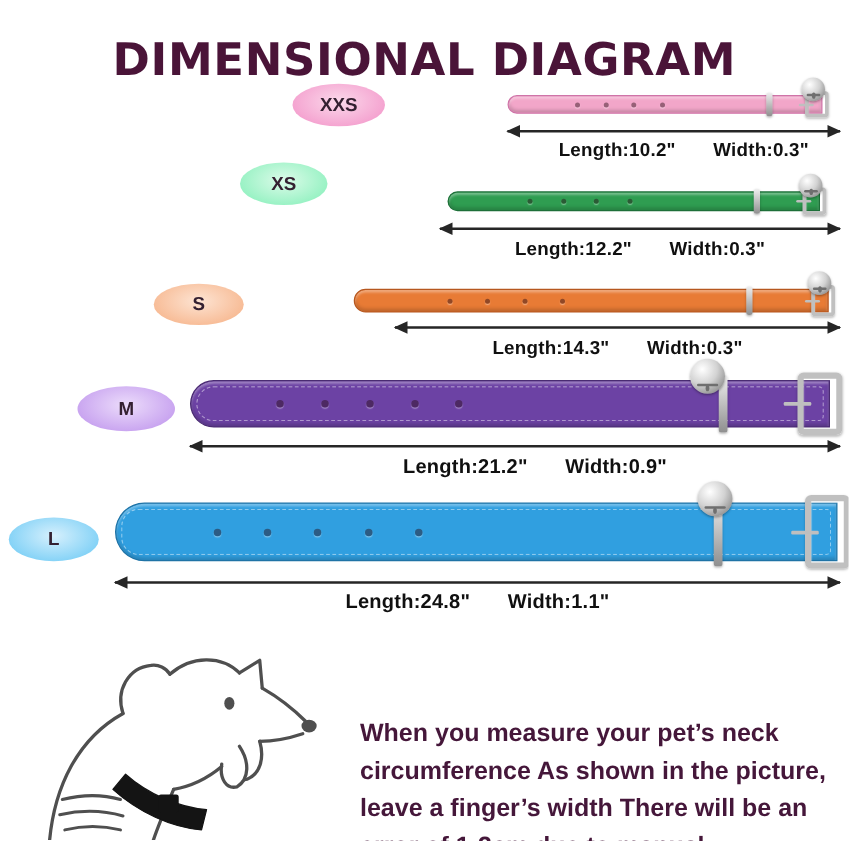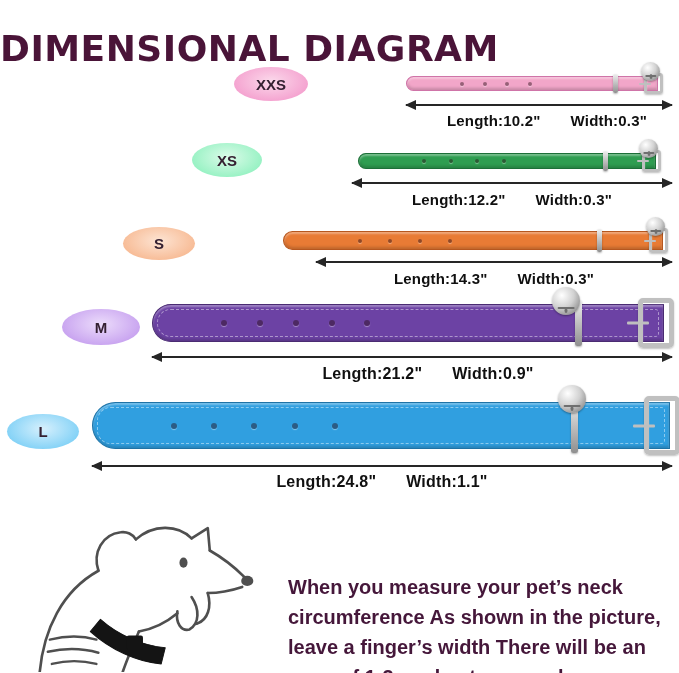--- a/index.html
+++ b/index.html
@@ -1,18 +1,18 @@
 <!DOCTYPE html>
 <html><head>
 <meta charset="utf-8">
 <style>
   html,body{margin:0;padding:0;background:#fff;}
   .page{position:relative;width:679px;height:673px;background:#ffffff;overflow:hidden;margin:0 auto;
         font-family:"Liberation Sans",sans-serif;}
-  .title{position:absolute;top:4px;left:0;right:0;
+  .title{position:absolute;top:4px;left:0;right:0;text-align:center;
          font-family:"DejaVu Sans",sans-serif;font-weight:800;font-size:36px;
          letter-spacing:.5px;color:#4a1438;}
   
   .badge{position:absolute;border-radius:50%;display:flex;align-items:center;justify-content:center;
          background:radial-gradient(ellipse at 50% 42%, var(--b1) 0%, var(--b2) 78%);}
   .badge-label{font-weight:700;font-size:15px;color:#342031;}
   
   .collar{position:absolute;}
   .strap{position:absolute;inset:0;background:var(--cc);border:1px solid var(--cb);
          border-radius:999px 3px 3px 999px;
@@ -79,21 +79,21 @@
       <div class="bell"></div>
     </div>
     <div class="arrow" style="left:406px;top:104px;width:266px"></div>
     <div class="dims" style="left:407px;top:112px;width:280px">
       <span>Length:10.2"</span>
       <span>Width:0.3"</span>
     </div>
   </section>
 
   <section>
-    <div class="badge" style="left: 192px; top: 143px; width: 70px; height: 34px; --b1: #dcfbe9; --b2: #93f1c1;">
+    <div class="badge" style="left: 192px; top: 130px; width: 70px; height: 34px; --b1: #dcfbe9; --b2: #93f1c1;">
       <span class="badge-label">XS</span>
     </div>
     <div class="collar sm" style="left: 358px; top: 153px; width: 298px; height: 16px; --cc: #2f9d51; --cb: #1d6f38;">
       <div class="strap">
         <span class="hole" style="left:22%"></span>
         <span class="hole" style="left:31%"></span>
         <span class="hole" style="left:40%"></span>
         <span class="hole" style="left:49%"></span>
       </div>
       <div class="dring"></div>

